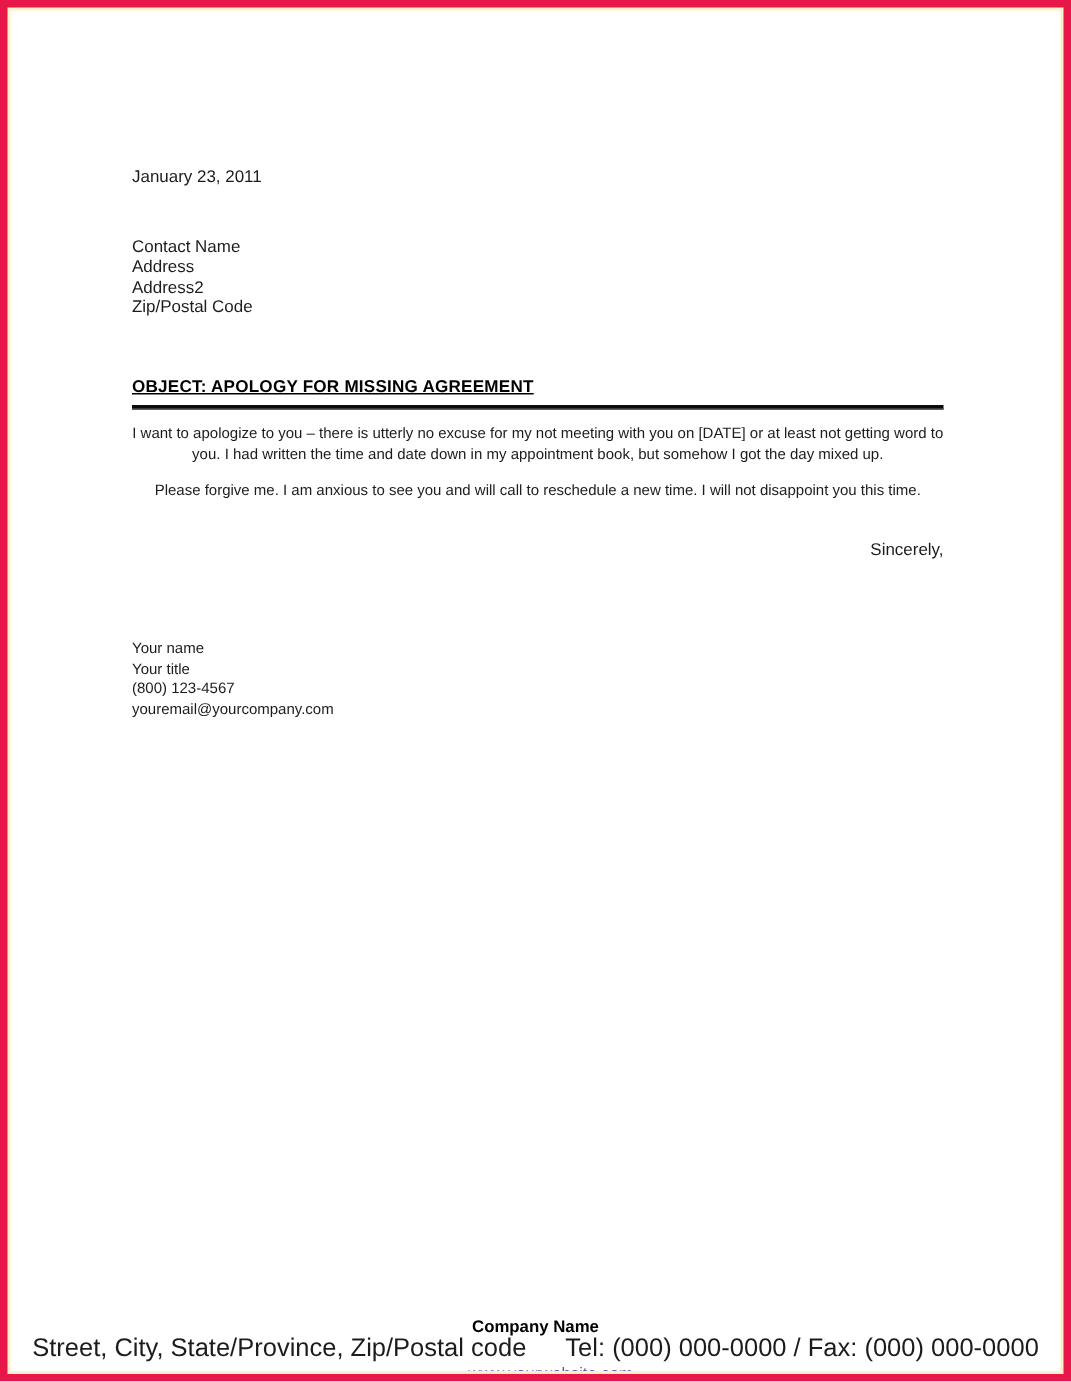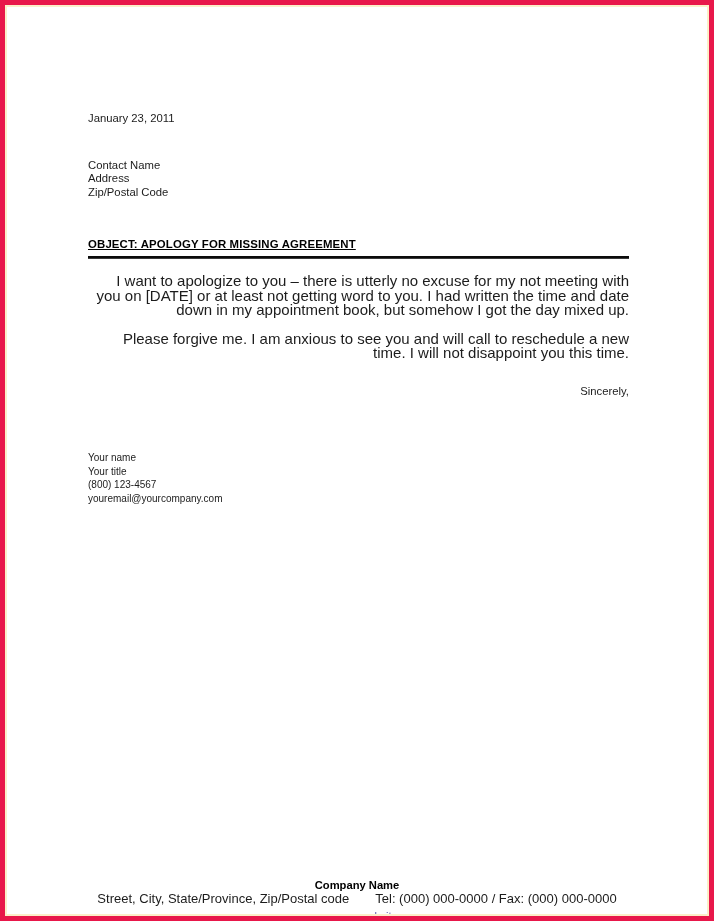--- a/index.html
+++ b/index.html
@@ -90,24 +90,24 @@
     background: #0b0b0b;
     border-bottom: 1px solid #3a3a3a;
   }
 
   
   #salutation {
     margin-top: 20px;
   }
 
   .body-para {
-    font-size: 15px;
+    font-size: 10px;
     line-height: 14.2px;
     color: #1c1c1c;
-    text-align: right;
+    text-align: center;
   }
 
   #closing {
     margin-top: 25px;
     text-align: right;
   }
 
   #signature-block {
     margin-top: 52px;
   }
@@ -128,21 +128,21 @@
 
   #footer-company {
     font-size: 11.2px;
     font-weight: bold;
     line-height: 14px;
     color: #000000;
     margin-top: 40px;
   }
 
   #footer-contact {
-    font-size: 13px;
+    font-size: 17px;
     line-height: 14px;
     color: #1c1c1c;
   }
   #footer-contact .gap {
     display: inline-block;
     width: 26px;
   }
 
   #footer-website {
     font-size: 11.1px;
@@ -160,20 +160,21 @@
   <div id="frame-inner">
     <div id="sheet">
 
       <div id="letter-body">
 
         <div id="date-line" class="txt">January 23, 2011</div>
 
         <div id="recipient-block">
           <div class="addr-line">Contact Name</div>
           <div class="addr-line">Address</div>
+          <div class="addr-line">Address2</div>
           <div class="addr-line">Zip/Postal Code</div>
         </div>
 
         <div id="object-heading">OBJECT: APOLOGY FOR MISSING AGREEMENT</div>
 
         <div id="object-rule"></div>
 
 
         <p class="body-para">I want to apologize to you – there is utterly no excuse for my not meeting with you on [DATE] or at least not getting word to you. I had written the time and date down in my appointment book, but somehow I got the day mixed up.</p>
 

